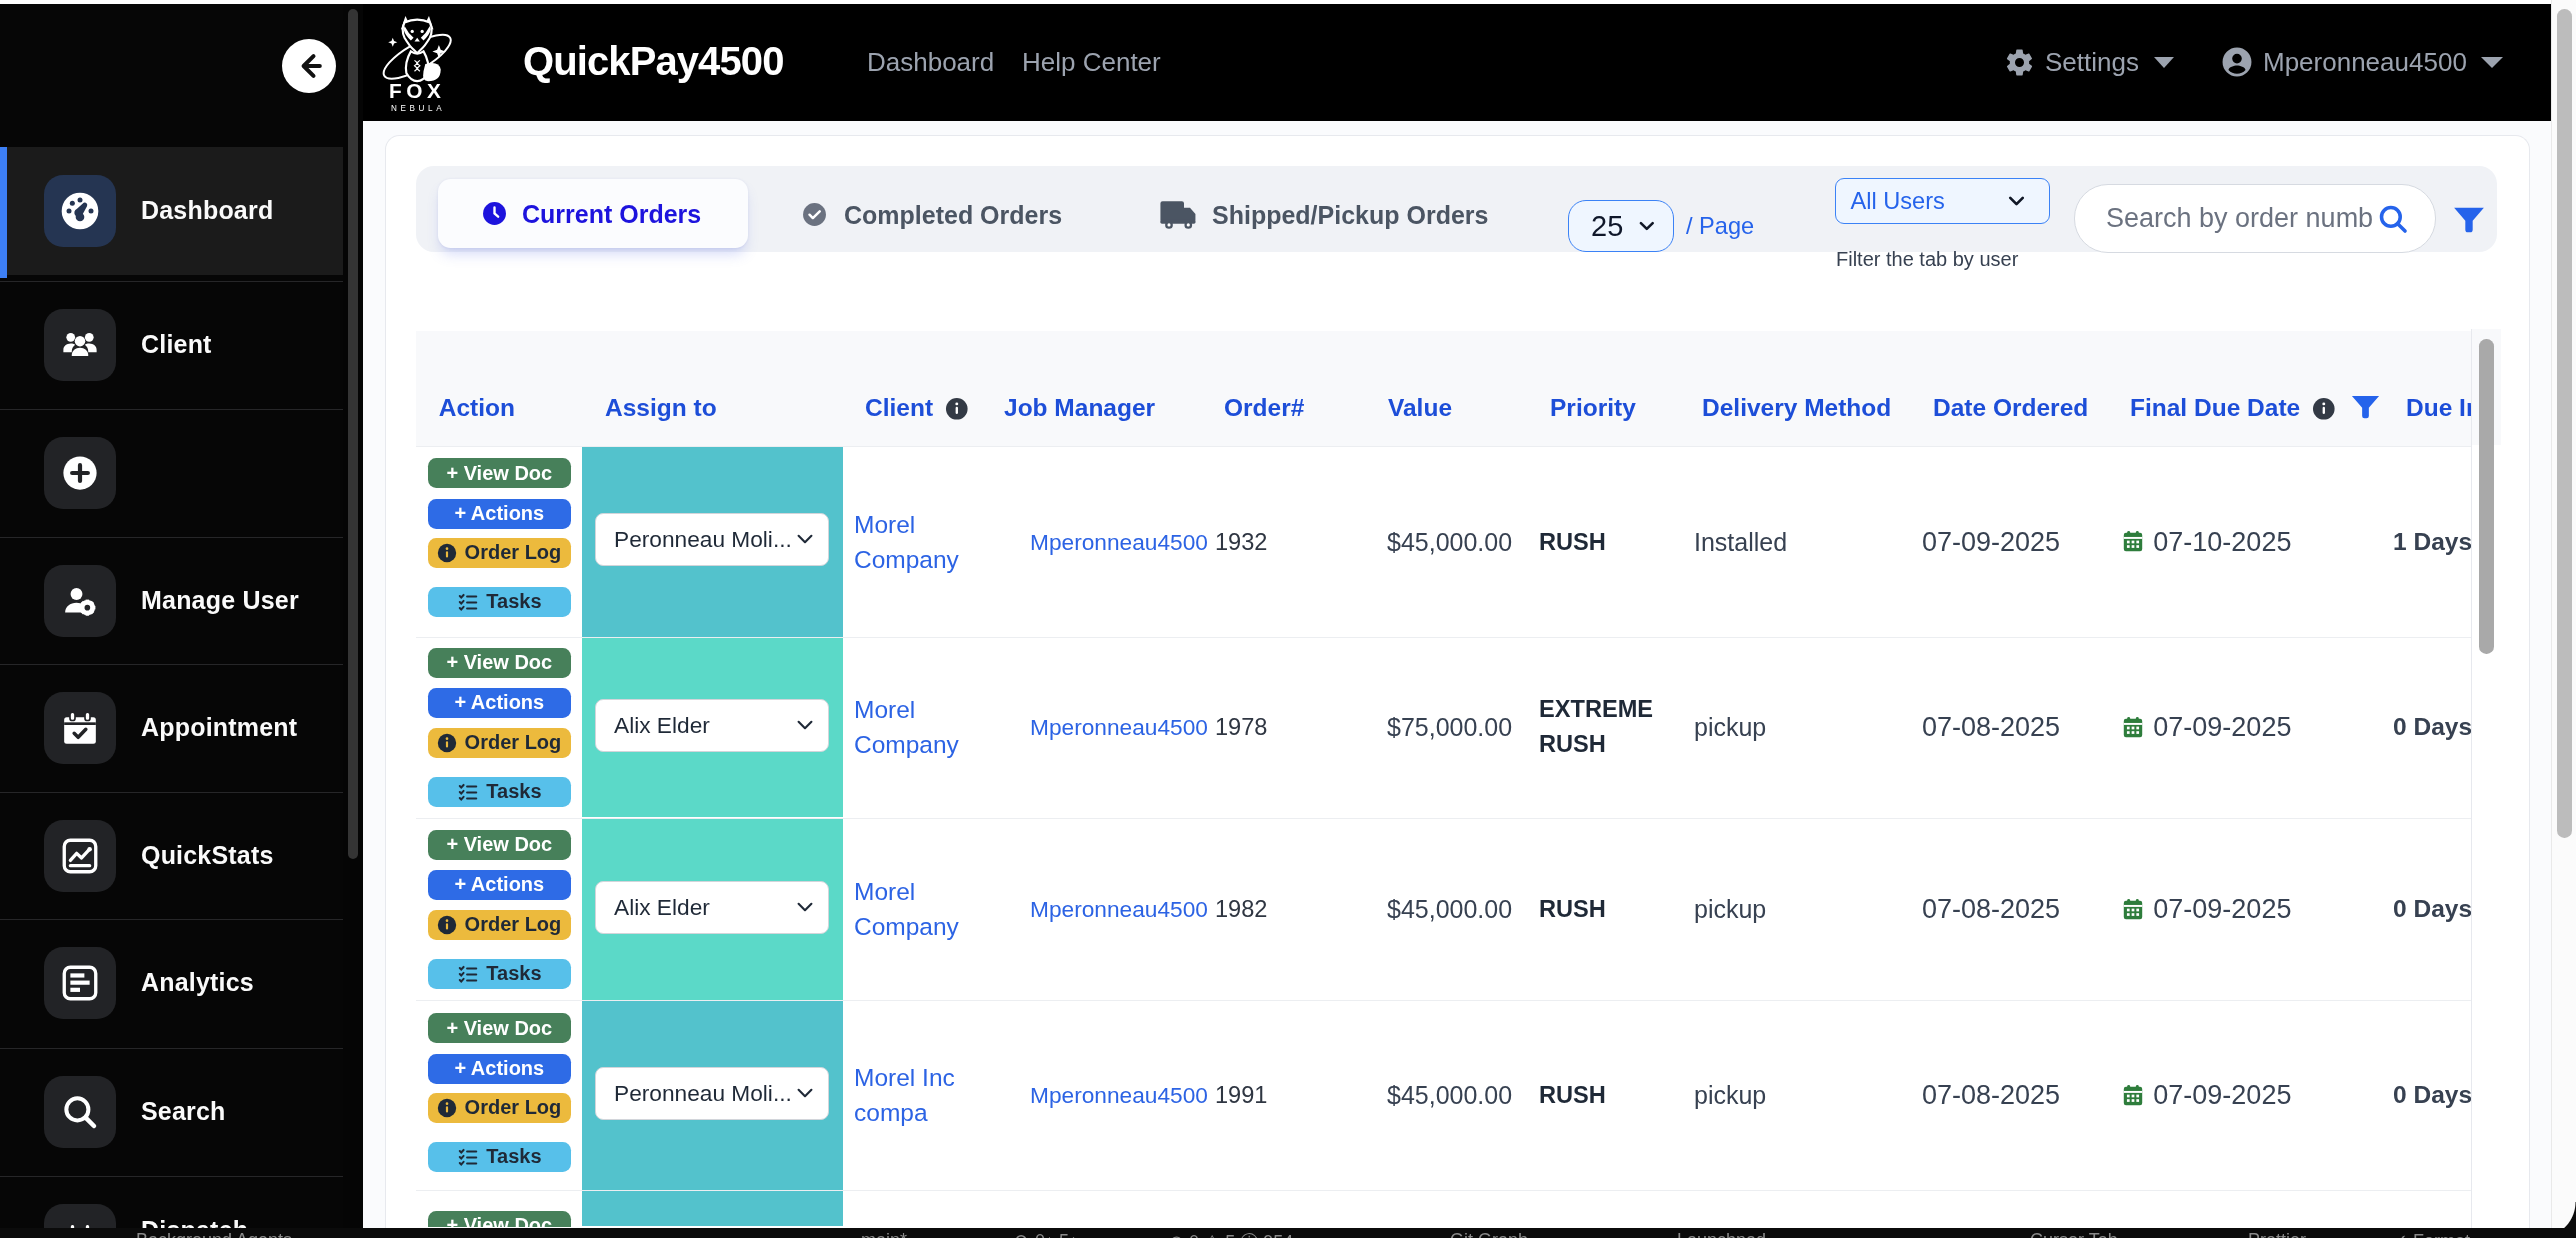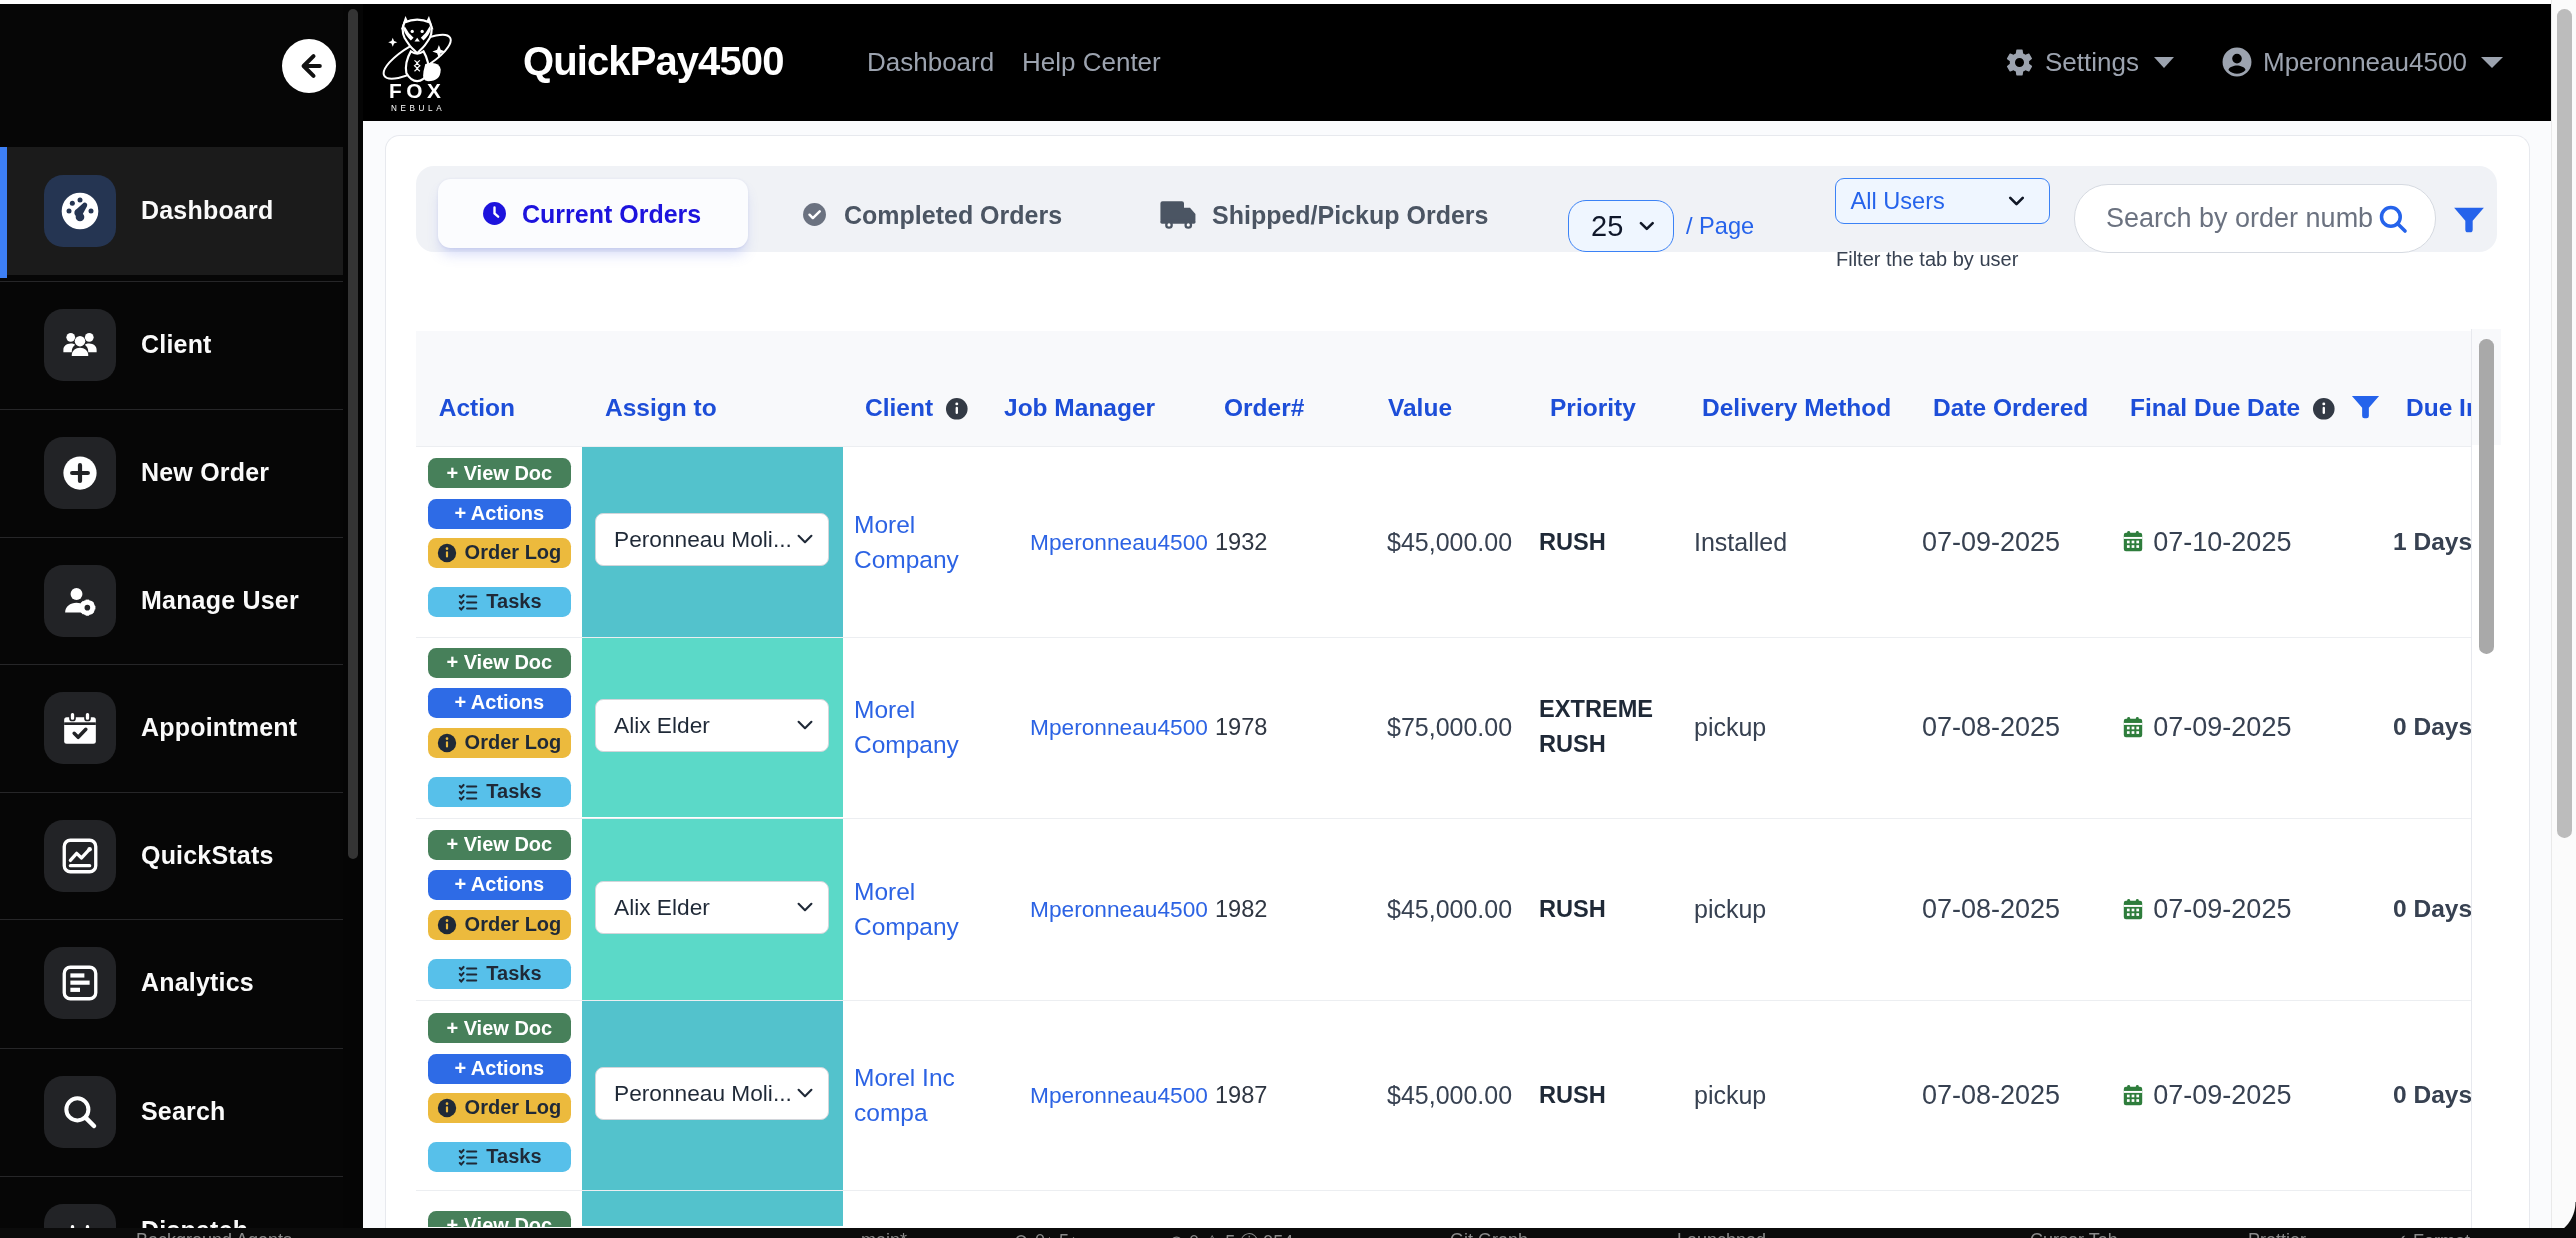--- a/index.html
+++ b/index.html
@@ -116,21 +116,20 @@
         </div>
       <div class="label">Client</div>
     </div>
     <div class="item" style="top:405px;">
       <div class="ibox">
           <svg width="42" height="42" viewBox="0 0 24 24">
             <circle cx="12" cy="12" r="9.5" fill="#fff"></circle>
             <path d="M12 7.5 V16.5 M7.5 12 H16.5" stroke="#222326" stroke-width="2.4" stroke-linecap="round"></path>
           </svg>
         </div>
-      <div class="label">New Order</div>
     </div>
     <div class="item" style="top:533px;">
       <div class="ibox">
           <svg width="42" height="42" viewBox="0 0 24 24" fill="#fff">
             <circle cx="10" cy="8" r="3.4"></circle>
             <path d="M3.5 18.5c0-3.2 2.9-5.5 6.5-5.5 1.5 0 2.9.4 4 1.1l-.6 4.4H3.5z"></path>
             <g transform="translate(16.2,15.8)">
               <circle r="4.4" fill="#fff"></circle>
               <circle r="1.6" fill="#222326"></circle>
               <g stroke="#fff" stroke-width="2">
@@ -480,21 +479,21 @@
                 <path d="M3 18.5 l1.6 1.6 2.6-2.8"></path>
                 <line x1="11" y1="6" x2="21" y2="6"></line>
                 <line x1="11" y1="12.5" x2="21" y2="12.5"></line>
                 <line x1="11" y1="19" x2="21" y2="19"></line>
               </svg>Tasks</div>
           <div class="sel" style="top:66px;">Peronneau Moli...<svg style="position:absolute;right:11.8px;top:50%;transform:translateY(-50%);" width="22" height="22" viewBox="0 0 24 24">
                 <path d="M5 8.5 l7 7 7-7" stroke="#1f2937" stroke-width="2.3" fill="none" stroke-linecap="round" stroke-linejoin="round"></path>
               </svg></div>
           <div class="cell client lnk" style="top:50%;">Morel Inc<br>compa</div>
           <div class="cell jobm lnk" style="top:50%;">Mperonneau4500</div>
-          <div class="cell ordn" style="top:50%;">1987</div>
+          <div class="cell ordn" style="top:50%;">1991</div>
           <div class="cell val" style="top:50%;">$45,000.00</div>
           <div class="cell pri" style="top:50%;">RUSH</div>
           <div class="cell del" style="top:50%;">pickup</div>
           <div class="cell dord" style="top:50%;">07-08-2025</div>
           <div class="cell fdue" style="top:50%;"><svg style="margin-right:7.3px;" width="26" height="26" viewBox="0 0 24 24">
                 <path d="M3.5 6 a2 2 0 0 1 2-2 h13 a2 2 0 0 1 2 2 v13 a2 2 0 0 1-2 2 h-13 a2 2 0 0 1-2-2 Z" fill="#2e7d3c"></path>
                 <rect x="6.7" y="2.2" width="2.6" height="4.6" rx="1.2" fill="#2e7d3c"></rect>
                 <rect x="14.7" y="2.2" width="2.6" height="4.6" rx="1.2" fill="#2e7d3c"></rect>
                 <rect x="3.5" y="7.8" width="17" height="1.8" fill="#fff"></rect>
                 <g fill="#fff">

